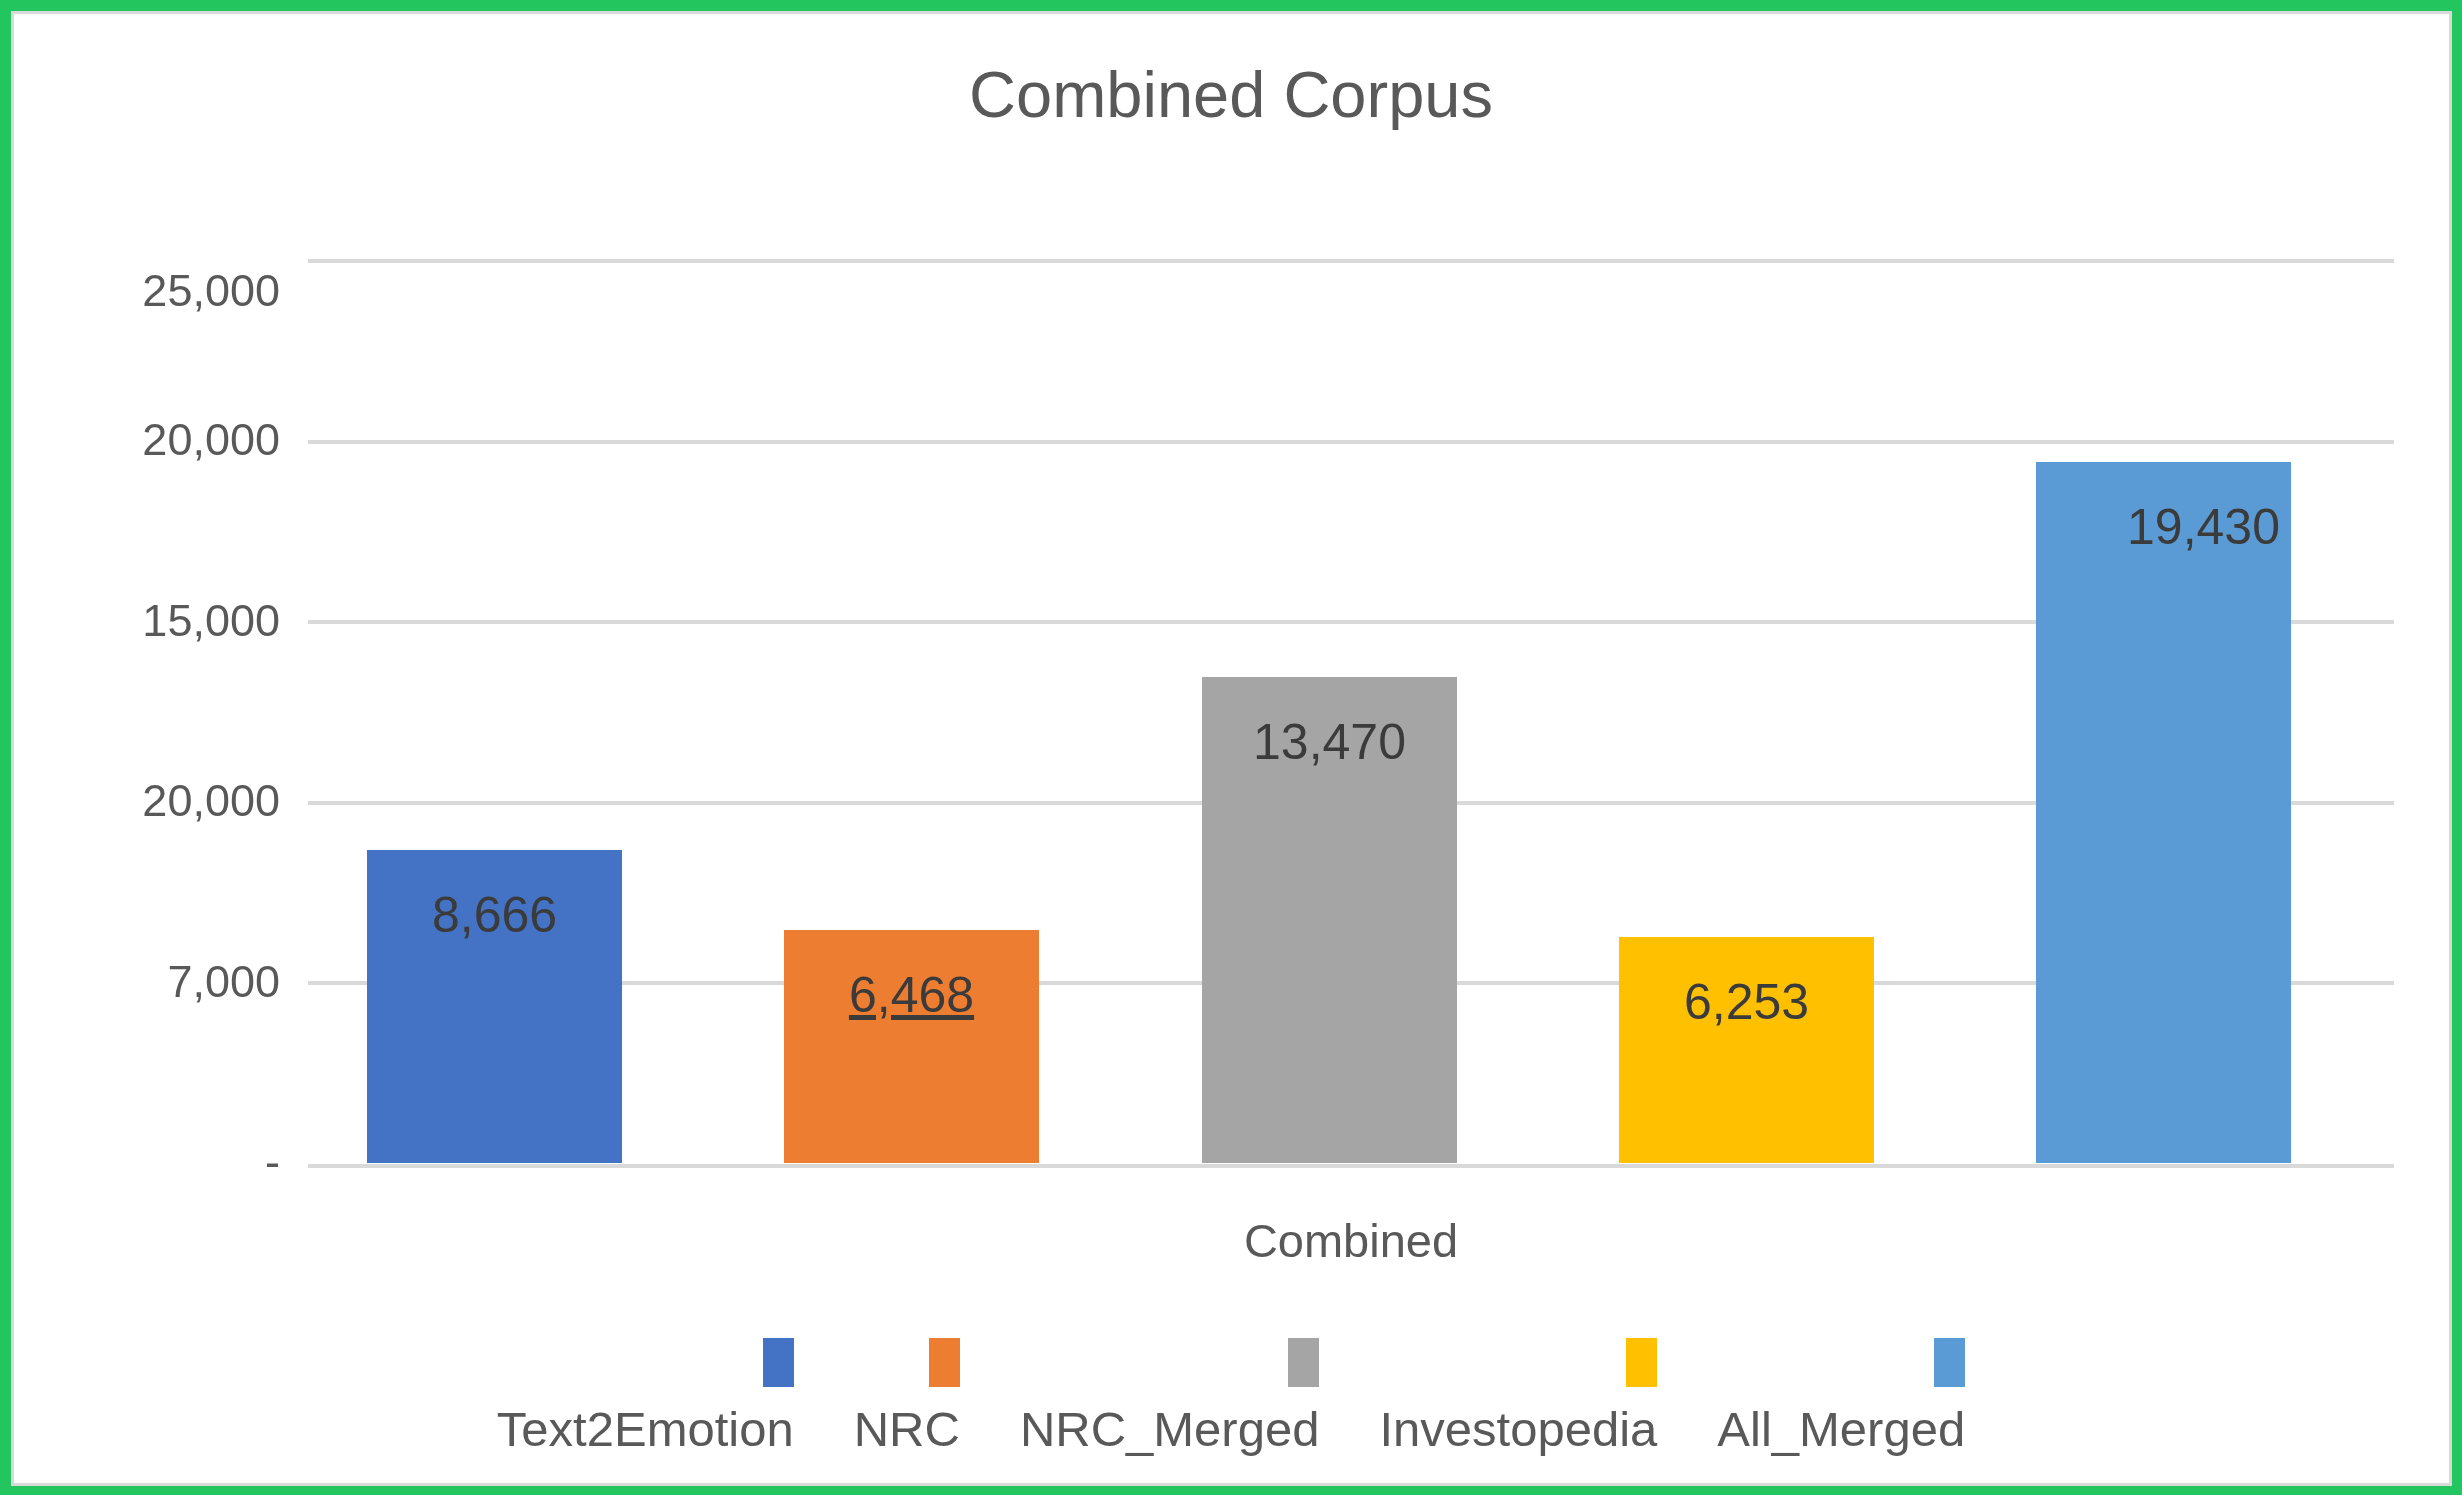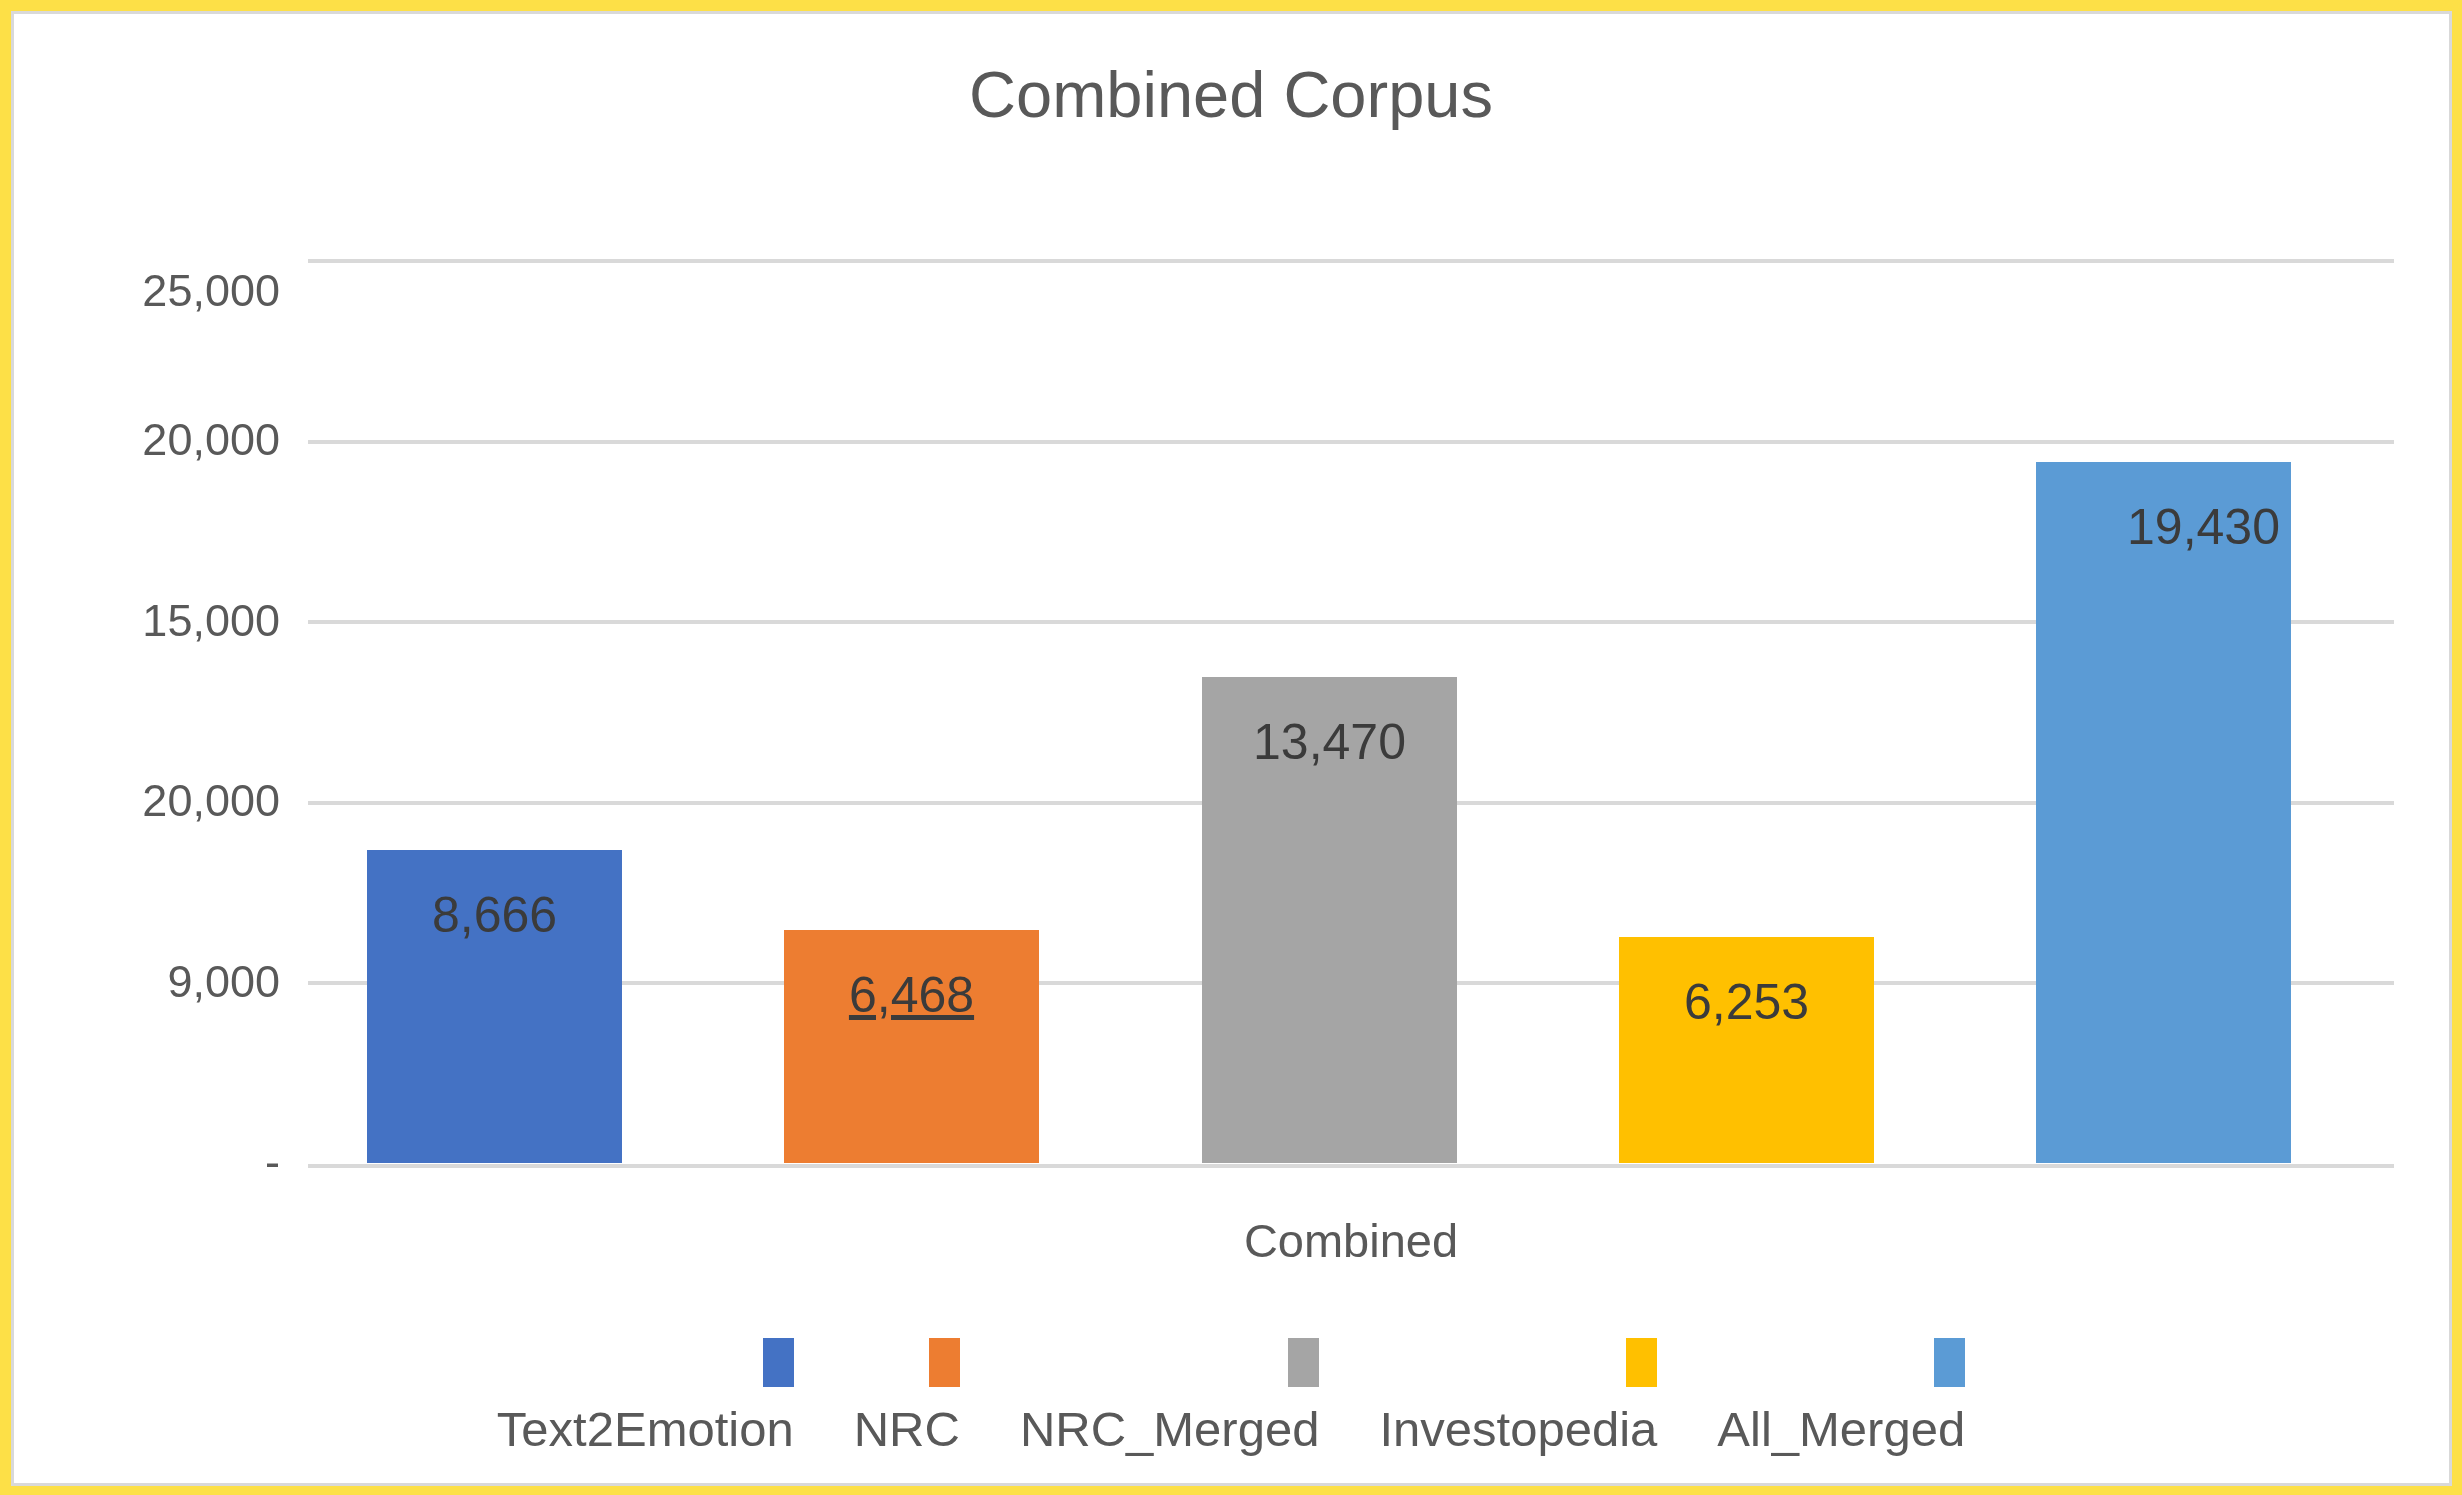--- a/index.html
+++ b/index.html
@@ -9,21 +9,21 @@
     background: #ffffff;
   }
   body {
     font-family: "Liberation Sans", sans-serif;
   }
 
   #chart-frame {
     position: relative;
     width: 2462px;
     height: 1496px;
-    background: #fde047;
+    background: #22c55e;
     box-sizing: border-box;
     overflow: hidden;
   }
 
   
   #chart-border {
     position: absolute;
     left: 10.6px;
     top: 10.6px;
     width: 2441px;
@@ -162,21 +162,21 @@
 
   <div id="chart-border"></div>
 
   <div id="chart-title">Combined Corpus</div>
 
   <div id="y-axis-labels">
       <div class="ytick-row" style="top: -24px; margin-top: 31px;">25,000</div>
       <div class="ytick-row" style="top: 156px;">20,000</div>
       <div class="ytick-row" style="top: 337px;">15,000</div>
       <div class="ytick-row" style="top: 517px;">20,000</div>
-      <div class="ytick-row" style="top: 698px;">9,000</div>
+      <div class="ytick-row" style="top: 698px;">7,000</div>
       <div class="ytick-row" style="top: 878px;"> -   </div>
     </div>
 
   <div id="plot-area">
     <div id="gridlines">
         <div class="gridline" style="top: -1.6px;"></div>
         <div class="gridline" style="top: 179px;"></div>
         <div class="gridline" style="top: 359px;"></div>
         <div class="gridline" style="top: 540px;"></div>
         <div class="gridline" style="top: 720px;"></div>

